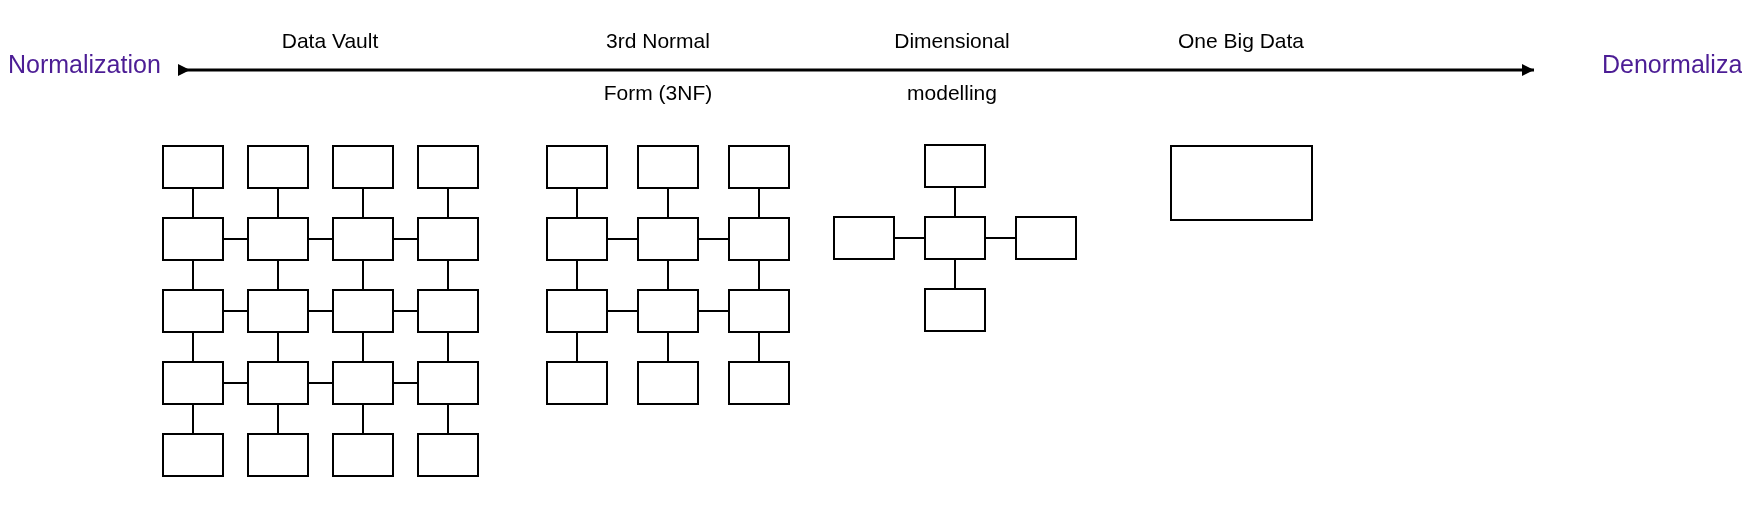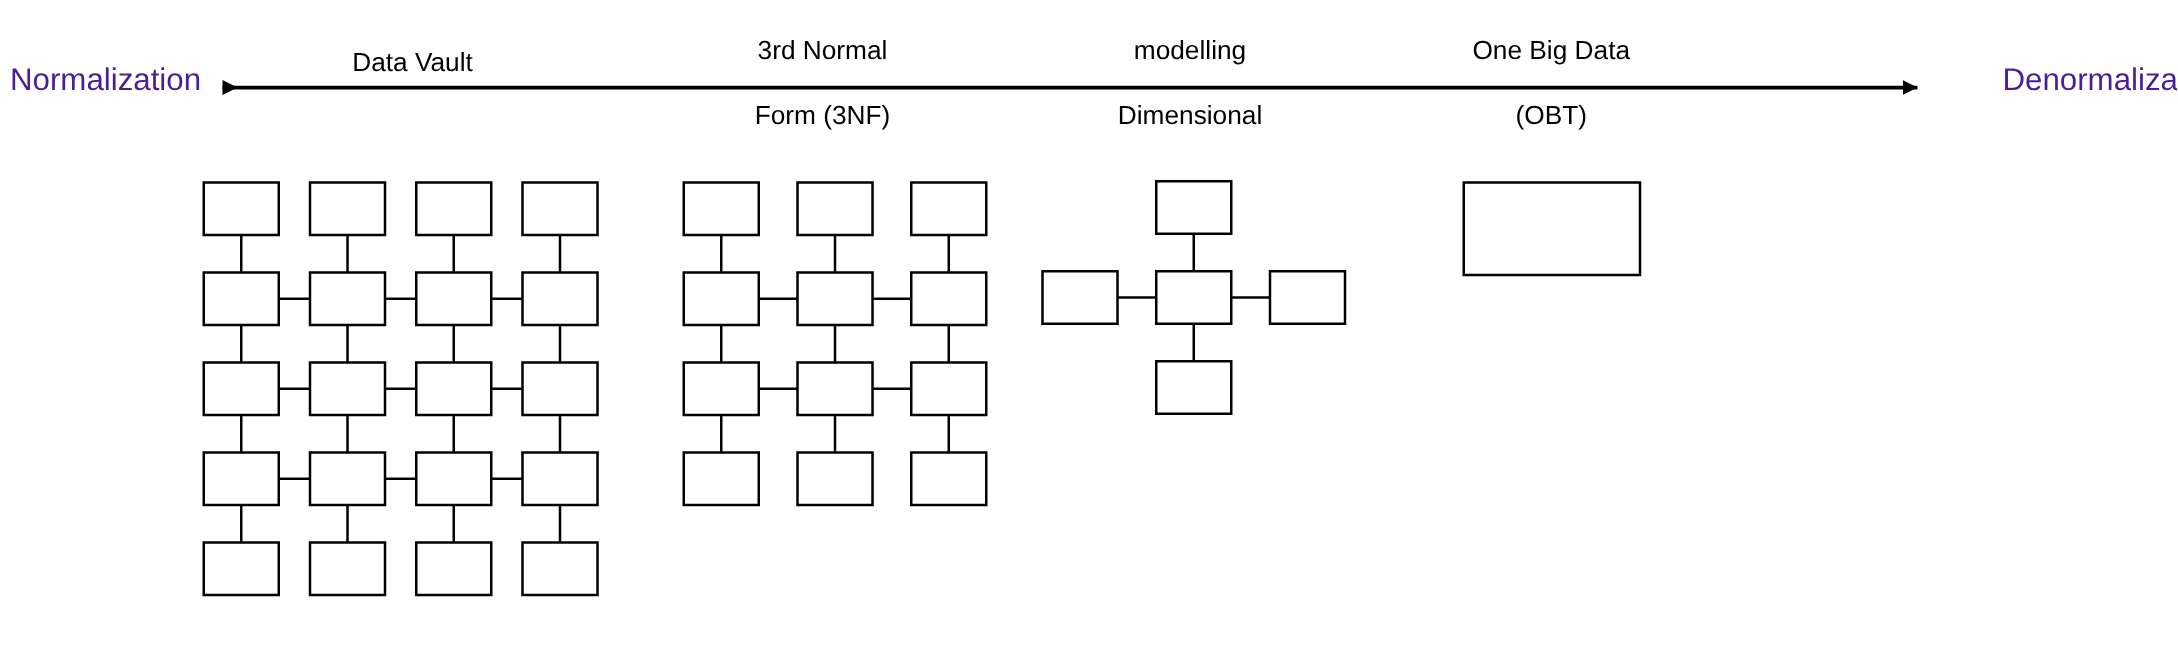--- a/index.html
+++ b/index.html
@@ -67,37 +67,36 @@
         <path d="M 0 0 L 12 6 L 0 12 z" fill="#000000"></path>
       </marker>
     </defs>
     <line x1="178" y1="70" x2="1534" y2="70" stroke="#000000" stroke-width="3" marker-start="url(#arrow-left)" marker-end="url(#arrow-right)"></line>
   </svg>
 
   <div class="axis-end-label" id="label-normalization">Normalization</div>
 
   <div class="axis-end-label" id="label-denormalization">Denormalization</div>
 
-  <div class="stage-label" style="left:180px; top:12px; width:300px;">
+  <div class="stage-label" style="left:180px; top:2px; width:300px;">
     <div>Data Vault</div>
   </div>
 
   <div class="stage-label" style="left:508px; top:2px; width:300px;">
     <div>3rd Normal</div>
     <div>Form (3NF)</div>
   </div>
 
   <div class="stage-label" style="left:802px; top:2px; width:300px;">
+    <div>Dimensional</div>
     <div>modelling</div>
-    <div>Dimensional</div>
   </div>
 
   <div class="stage-label" style="left:1091px; top:2px; width:300px;">
     <div>One Big Data</div>
-    <div>(OBT)</div>
   </div>
 
   <svg class="model-svg" id="models-svg" width="1742" height="524">
       <line x1="193" y1="188" x2="193" y2="218" stroke="#000000" stroke-width="2"></line>
       <line x1="193" y1="260" x2="193" y2="290" stroke="#000000" stroke-width="2"></line>
       <line x1="193" y1="332" x2="193" y2="362" stroke="#000000" stroke-width="2"></line>
       <line x1="193" y1="404" x2="193" y2="434" stroke="#000000" stroke-width="2"></line>
       <line x1="278" y1="188" x2="278" y2="218" stroke="#000000" stroke-width="2"></line>
       <line x1="278" y1="260" x2="278" y2="290" stroke="#000000" stroke-width="2"></line>
       <line x1="278" y1="332" x2="278" y2="362" stroke="#000000" stroke-width="2"></line>

